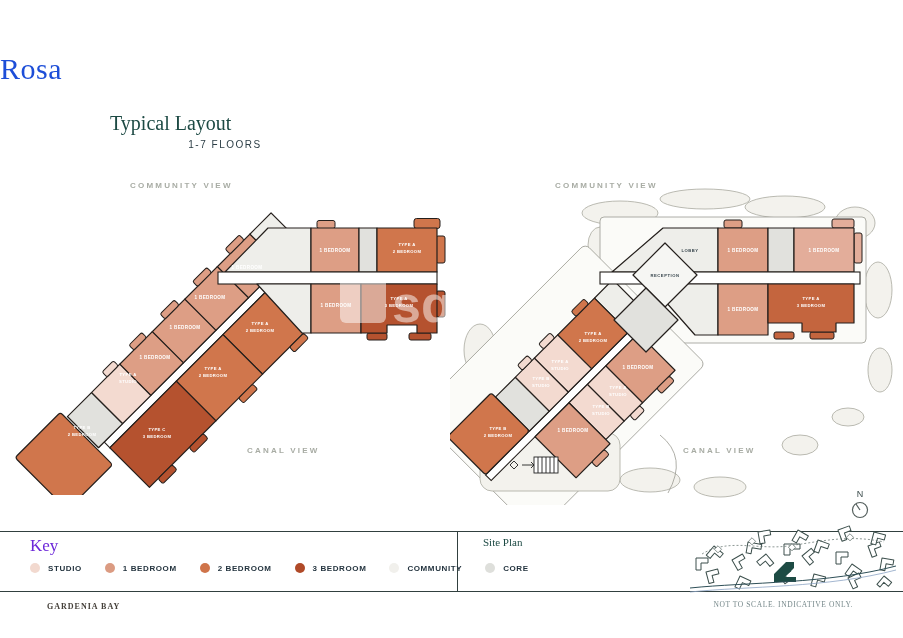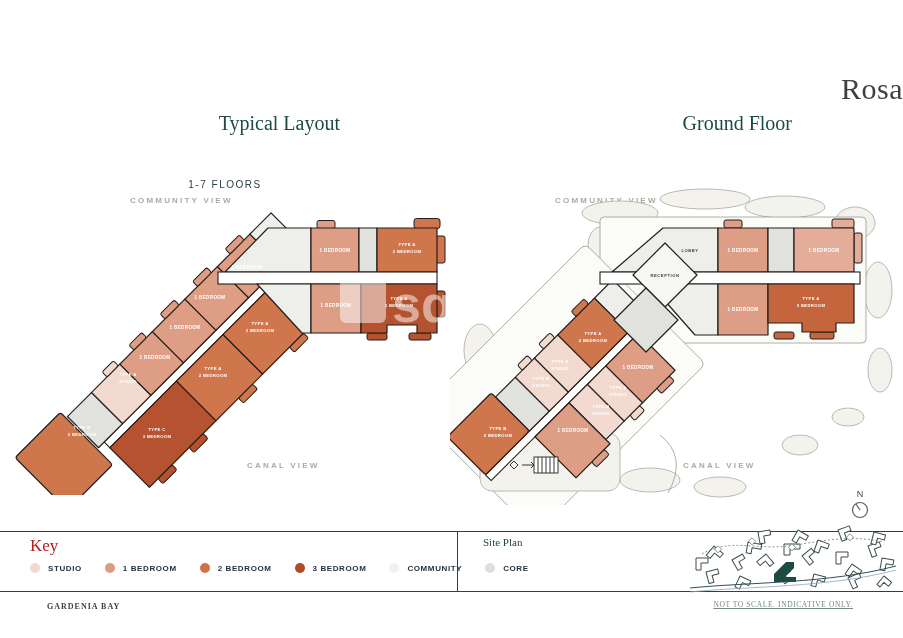--- a/index.html
+++ b/index.html
@@ -1,60 +1,59 @@
 <!DOCTYPE html>
 <html><head>
 <meta charset="utf-8">
 <style>
   html,body{margin:0;padding:0;background:#fff;}
   .page{position:relative;width:903px;height:638px;background:#fff;overflow:hidden;
         font-family:"Liberation Sans",sans-serif;color:#22333b;}
-  .page-title{position:absolute;left:0;top:52px;width:100%;text-align:right;
-      font-family:"Liberation Serif",serif;font-size:30px;color:#404040;letter-spacing:.5px;margin-top:20px;}
-  .plan-title{position:absolute;font-family:"Liberation Serif",serif;font-size:20px;color:#1d4a44;text-align:right;}
-  .plan-sub{position:absolute;font-size:10px;color:#2c3e46;letter-spacing:1.5px;text-align:center;margin-top:40px;}
-  .view-label{position:absolute;font-size:8px;letter-spacing:2.2px;color:#a8aca4;font-weight:bold;margin-top:15px;}
+  .page-title{position:absolute;left:0;top:52px;width:100%;text-align:left;
+      font-family:"Liberation Serif",serif;font-size:30px;color:#1d4ed8;letter-spacing:.5px;}
+  .plan-title{position:absolute;font-family:"Liberation Serif",serif;font-size:20px;color:#1d4a44;text-align:left;}
+  .plan-sub{position:absolute;font-size:10px;color:#2c3e46;letter-spacing:1.5px;text-align:center;}
+  .view-label{position:absolute;font-size:8px;letter-spacing:2.2px;color:#a8aca4;font-weight:bold;}
   
   .cell{stroke:#241f1c;stroke-width:1.2;stroke-linejoin:round;}
   .bump{stroke:#241f1c;stroke-width:1;stroke-linejoin:round;}
   .cor{fill:#ffffff;stroke:#241f1c;stroke-width:1.1;}
   .b1{fill:#dd9e85;} .b1l{fill:#e3ad9a;} .b2{fill:#d0764c;} .b3{fill:#b5522f;} .b3g{fill:#c4653e;}
   .st{fill:#f3dad0;} .com{fill:#eeeeea;} .core{fill:#e1e1dd;}
   .pad{fill:#fbfbf8;stroke:#9b9b92;stroke-width:.8;}
   .blob{fill:#f3f2ed;stroke:#a9a9a0;stroke-width:.8;}
   .u{font:700 4.6px "Liberation Sans",sans-serif;fill:#fff;text-anchor:middle;letter-spacing:.35px;}
   .u2{font-size:4.2px;}
   .gl{font:700 4.2px "Liberation Sans",sans-serif;fill:#39474e;text-anchor:middle;letter-spacing:.5px;}
   .wm{opacity:.5;}
   .wm text{fill:#fff;font:700 52px "Liberation Sans",sans-serif;}
   
   .hline{position:absolute;left:0;width:903px;height:0;border-top:1px solid #31403f;}
   .vline{position:absolute;top:532px;left:457px;width:0;height:59px;border-left:1px solid #31403f;}
-  .key-title{position:absolute;left:30px;top:536px;font-family:"Liberation Serif",serif;font-size:17px;color:#b91c1c;}
+  .key-title{position:absolute;left:30px;top:536px;font-family:"Liberation Serif",serif;font-size:17px;color:#6d28d9;}
   .legend{position:absolute;left:30px;top:563px;display:flex;align-items:center;gap:23px;}
   .legend-item{display:flex;align-items:center;gap:8px;}
   .swatch{width:10px;height:10px;border-radius:50%;}
   .legend-label{font-size:8px;letter-spacing:.6px;color:#24343f;font-weight:bold;}
   .siteplan-title{position:absolute;left:483px;top:536px;font-family:"Liberation Serif",serif;font-size:11px;color:#1d4a44;}
   .footer-brand{position:absolute;left:47px;top:602px;font-family:"Liberation Serif",serif;
       font-size:8px;font-weight:bold;letter-spacing:1px;color:#45403a;}
   .footer-note{position:absolute;right:50px;top:600px;font-family:"Liberation Serif",serif;
-      font-size:7.5px;letter-spacing:.6px;color:#76888a;text-decoration:underline;}
+      font-size:7.5px;letter-spacing:.6px;color:#76888a;}
   .sp-bld{fill:#fff;stroke:#3c4f4c;stroke-width:1;stroke-linejoin:round;}
 </style>
 </head>
 <body>
 
 <div class="page">
 
   <div class="page-title">Rosa</div>
 
   <div class="plan-title" style="left:110px;top:112px;width:230px;">Typical Layout</div>
   <div class="plan-sub" style="left:110px;top:139px;width:230px;">1-7 FLOORS</div>
-  <div class="plan-title" style="left:562px;top:112px;width:230px;">Ground Floor</div>
 
   <div class="view-label" style="left:130px;top:181px;">COMMUNITY VIEW</div>
   <div class="view-label" style="left:555px;top:181px;">COMMUNITY VIEW</div>
   <div class="view-label" style="left:247px;top:446px;">CANAL VIEW</div>
   <div class="view-label" style="left:683px;top:446px;">CANAL VIEW</div>
 
   <svg style="position:absolute;left:15px;top:195px;" width="440" height="300" viewBox="0 0 440 300">
 
     <g transform="translate(290,83) rotate(135)">
       <rect class="cor" x="-14" y="18" width="272" height="8"></rect>

